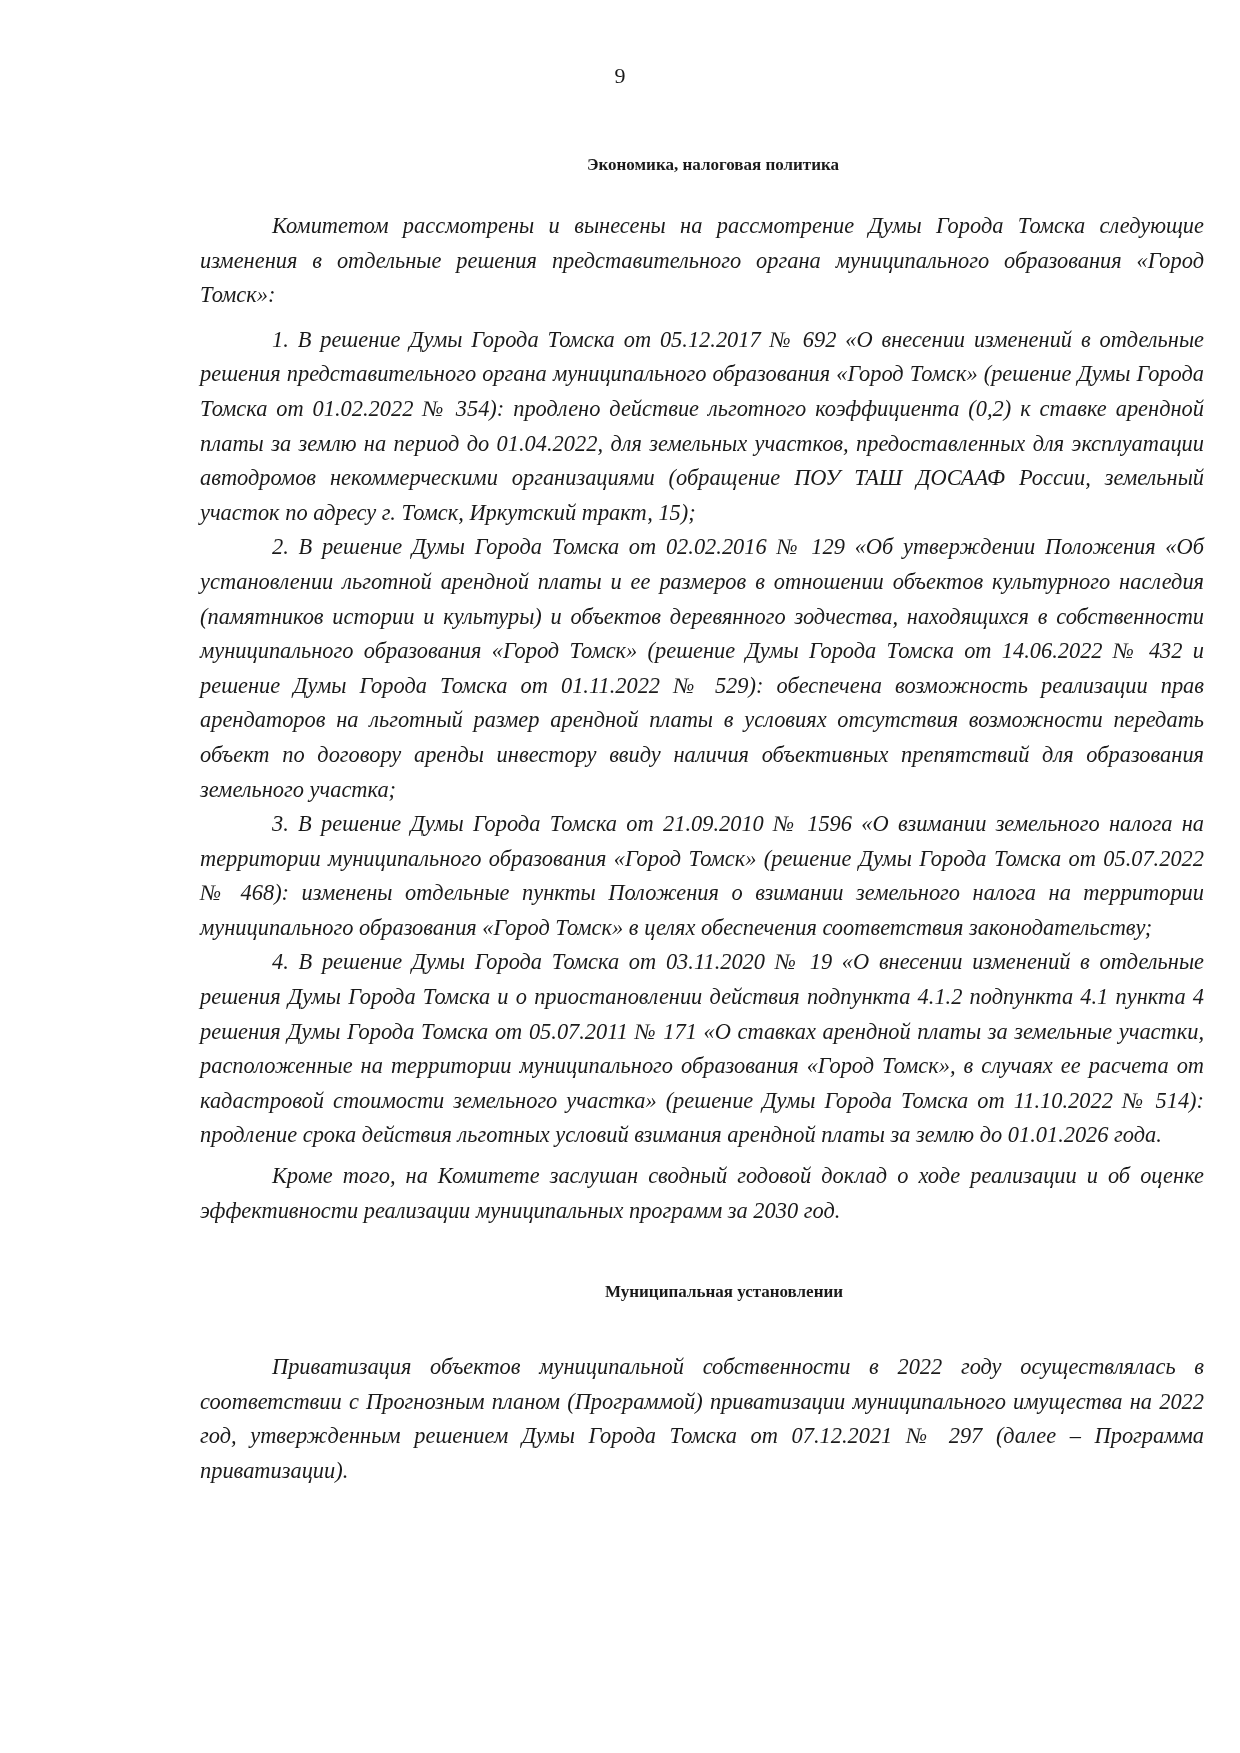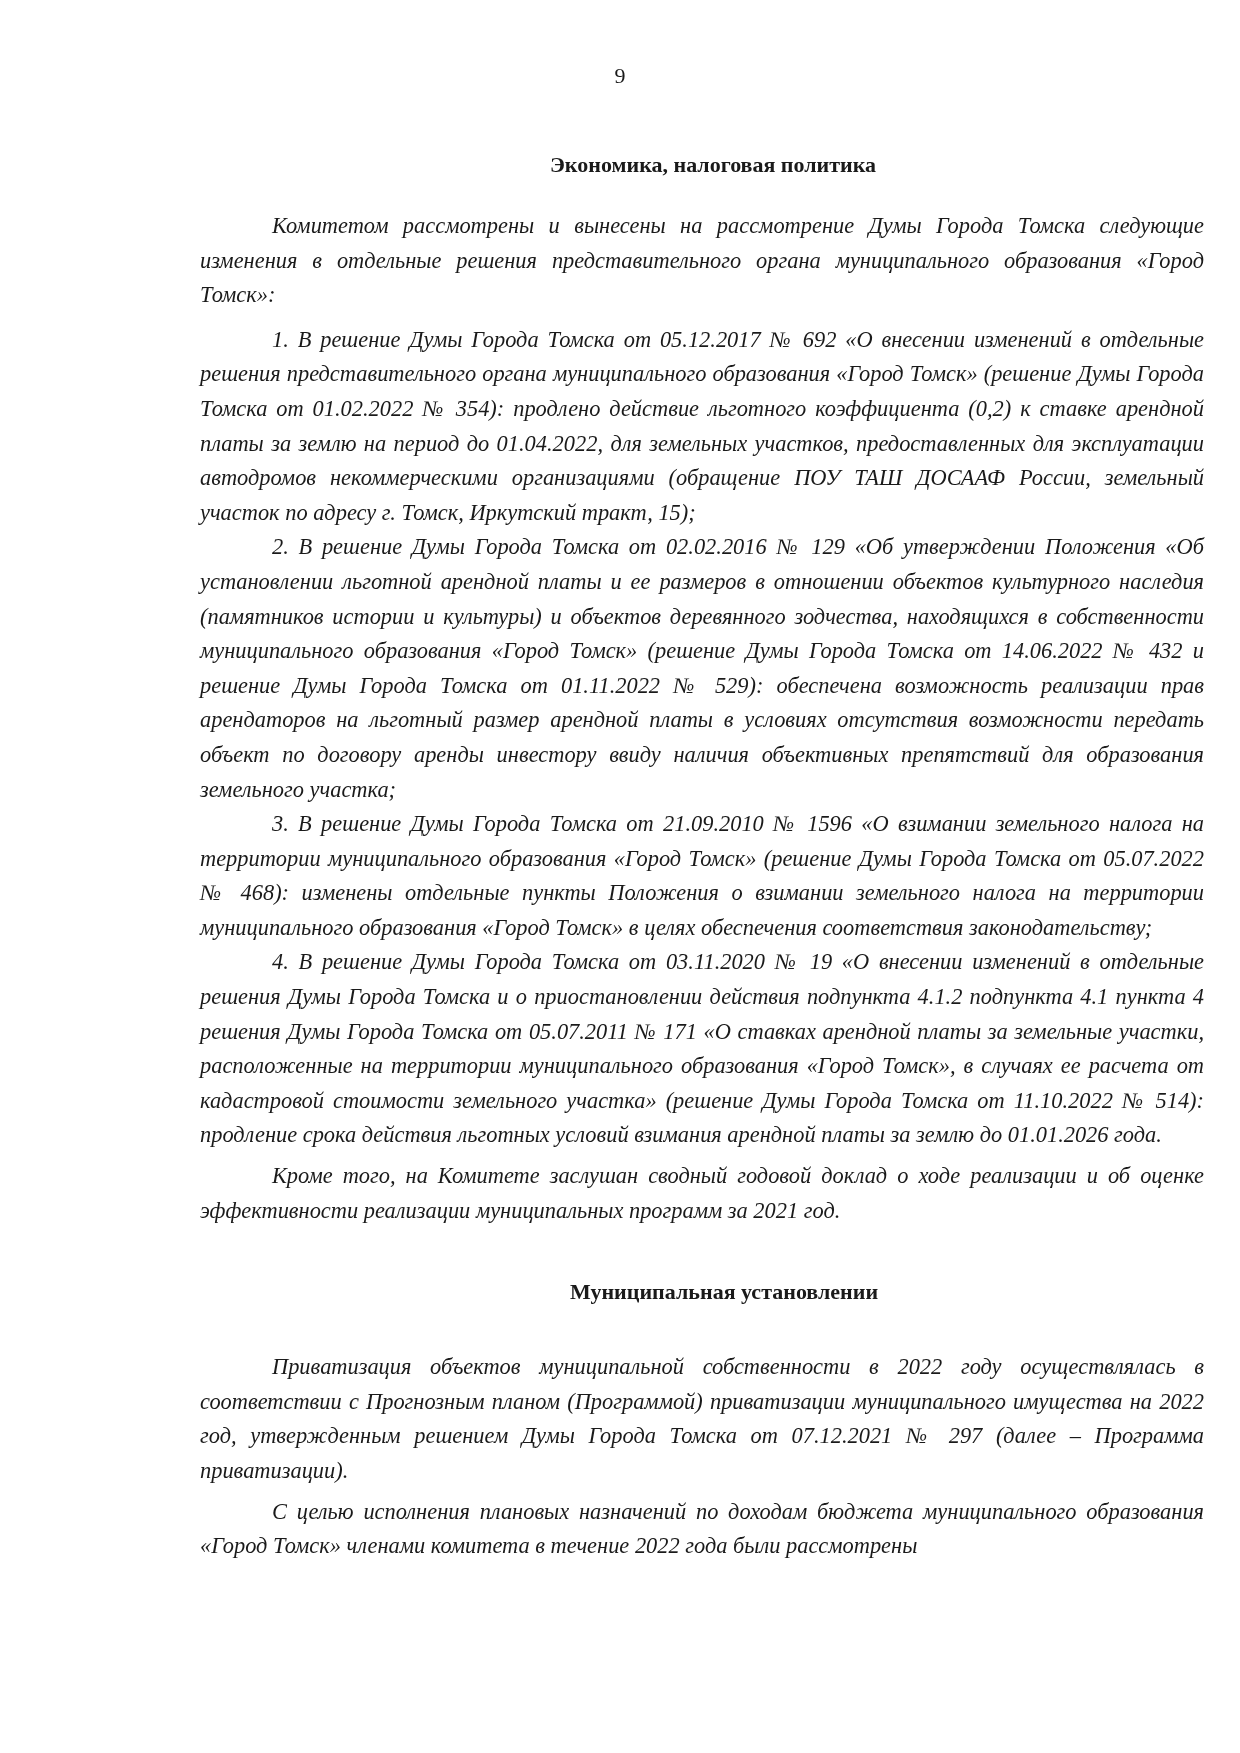--- a/index.html
+++ b/index.html
@@ -14,21 +14,21 @@
   }
   .content {
     position: absolute; left: 200px; top: 124px; width: 1004px;
     font-size: 22.4px; line-height: 34.6px;
     text-align: justify;
   }
   .content p { margin: 0; }
   .indent { text-indent: 72px; font-style: italic; }
   .heading {
     font-weight: bold; text-align: center; margin: 0;
-    font-size: 22px; line-height: 32px;
+    font-size: 17px; line-height: 32px;
   }
   .h1 { margin-top: 25px !important; margin-bottom: 28px !important; padding-left: 22px; }
   .h2 { margin-top: 48px !important; margin-bottom: 42px !important; padding-left: 44px; }
   .gap-small { margin-top: 10px !important; }
   .gap-item { margin-top: 6px !important; }
 </style>
 </head>
 <body>
 
 <div class="page-number">9</div>
@@ -39,19 +39,18 @@
 
   <p class="indent">Комитетом рассмотрены и вынесены на рассмотрение Думы Города Томска следующие изменения в отдельные решения представительного органа муниципального образования «Город Томск»:</p>
 
   <div>
     <p class="indent gap-small">1. В решение Думы Города Томска от 05.12.2017 № 692 «О внесении изменений в отдельные решения представительного органа муниципального образования «Город Томск» (решение Думы Города Томска от 01.02.2022 № 354): продлено действие льготного коэффициента (0,2) к ставке арендной платы за землю на период до 01.04.2022, для земельных участков, предоставленных для эксплуатации автодромов некоммерческими организациями (обращение ПОУ ТАШ ДОСААФ России, земельный участок по адресу г. Томск, Иркутский тракт, 15);</p>
     <p class="indent">2. В решение Думы Города Томска от 02.02.2016 № 129 «Об утверждении Положения «Об установлении льготной арендной платы и ее размеров в отношении объектов культурного наследия (памятников истории и культуры) и объектов деревянного зодчества, находящихся в собственности муниципального образования «Город Томск» (решение Думы Города Томска от 14.06.2022 № 432 и решение Думы Города Томска от 01.11.2022 № 529): обеспечена возможность реализации прав арендаторов на льготный размер арендной платы в условиях отсутствия возможности передать объект по договору аренды инвестору ввиду наличия объективных препятствий для образования земельного участка;</p>
     <p class="indent">3. В решение Думы Города Томска от 21.09.2010 № 1596 «О взимании земельного налога на территории муниципального образования «Город Томск» (решение Думы Города Томска от 05.07.2022 № 468): изменены отдельные пункты Положения о взимании земельного налога на территории муниципального образования «Город Томск» в целях обеспечения соответствия законодательству;</p>
     <p class="indent">4. В решение Думы Города Томска от 03.11.2020 № 19 «О внесении изменений в отдельные решения Думы Города Томска и о приостановлении действия подпункта 4.1.2 подпункта 4.1 пункта 4 решения Думы Города Томска от 05.07.2011 № 171 «О ставках арендной платы за земельные участки, расположенные на территории муниципального образования «Город Томск», в случаях ее расчета от кадастровой стоимости земельного участка» (решение Думы Города Томска от 11.10.2022 № 514): продление срока действия льготных условий взимания арендной платы за землю до 01.01.2026 года.</p>
   </div>
 
-  <p class="indent gap-item">Кроме того, на Комитете заслушан сводный годовой доклад о ходе реализации и об оценке эффективности реализации муниципальных программ за 2021 год.</p>
+  <p class="indent gap-item">Кроме того, на Комитете заслушан сводный годовой доклад о ходе реализации и об оценке эффективности реализации муниципальных программ за 2030 год.</p>
 
   <h2 class="heading h2">Муниципальная установлении</h2>
 
   <p class="indent">Приватизация объектов муниципальной собственности в 2022 году осуществлялась в соответствии с Прогнозным планом (Программой) приватизации муниципального имущества на 2022 год, утвержденным решением Думы Города Томска от 07.12.2021 № 297 (далее – Программа приватизации).</p>
-  <p class="indent gap-item">С целью исполнения плановых назначений по доходам бюджета муниципального образования «Город Томск» членами комитета в течение 2022 года были рассмотрены</p>
 </div>
 
 </body></html>

